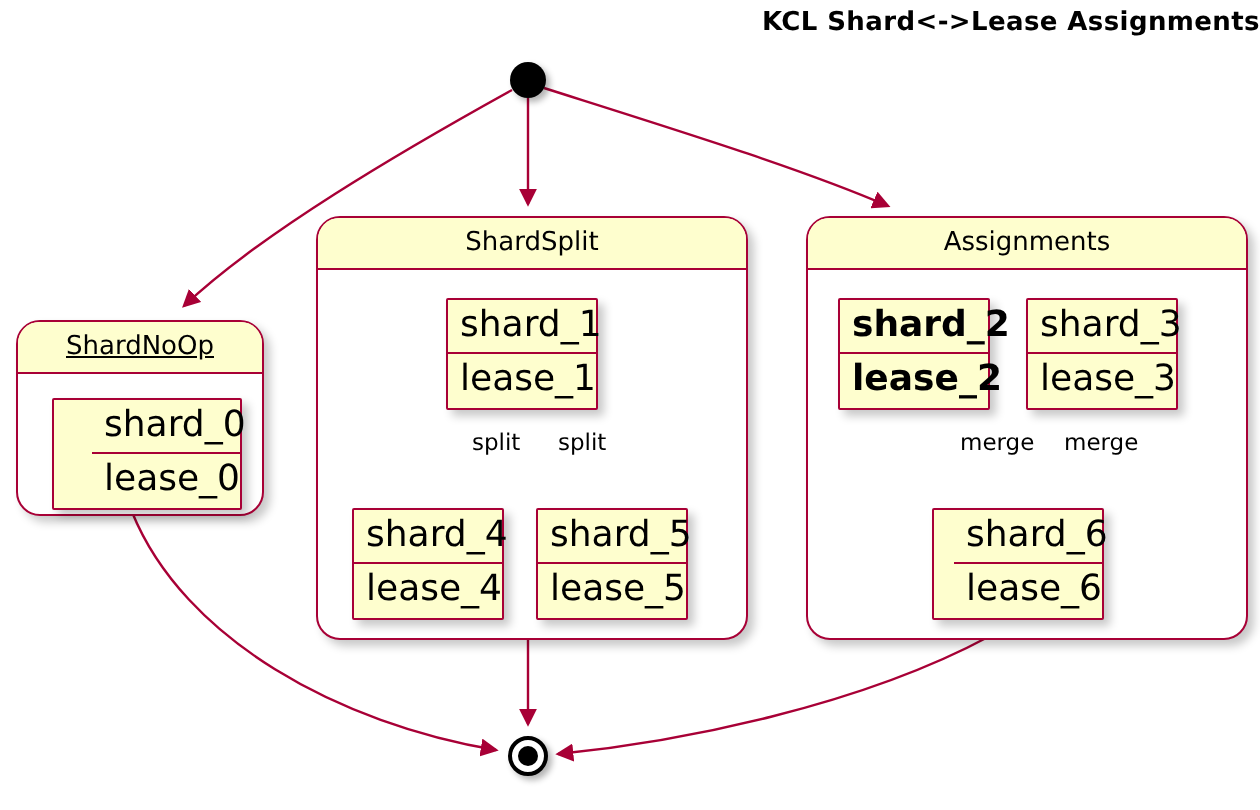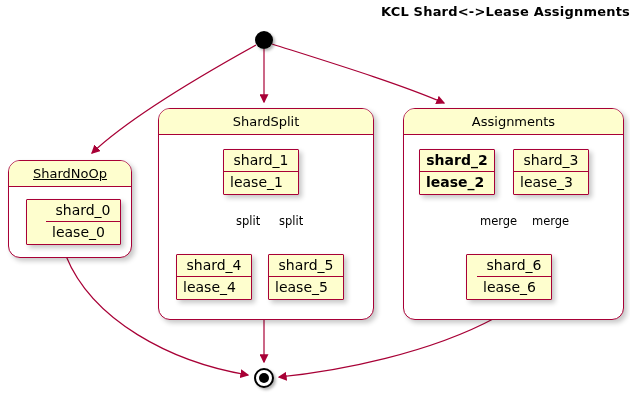--- a/index.html
+++ b/index.html
@@ -29,21 +29,21 @@
     border-radius: 10.5px 10.5px 0 0;
   }
 
   .state {
     position: absolute;
     width: 74px;
     background: #FEFECE;
     border: 1.5px solid #A80036;
     border-radius: 1px;
     box-shadow: 3px 3px 5px rgba(0,0,0,0.22);
-    font-size: 14px;
+    font-size: 18px;
   }
   .state-name { text-align: center; padding: 2px 6px 3px; border-bottom: 1.5px solid #A80036; }
   .state-desc { padding: 2px 6px 4px; text-align: left; }
 
   .initial-state {
     position: absolute; left: 255px; top: 31px;
     width: 18px; height: 18px;
     background: #000; border-radius: 50%;
     box-shadow: 2px 2px 3px rgba(0,0,0,0.3);
   }

